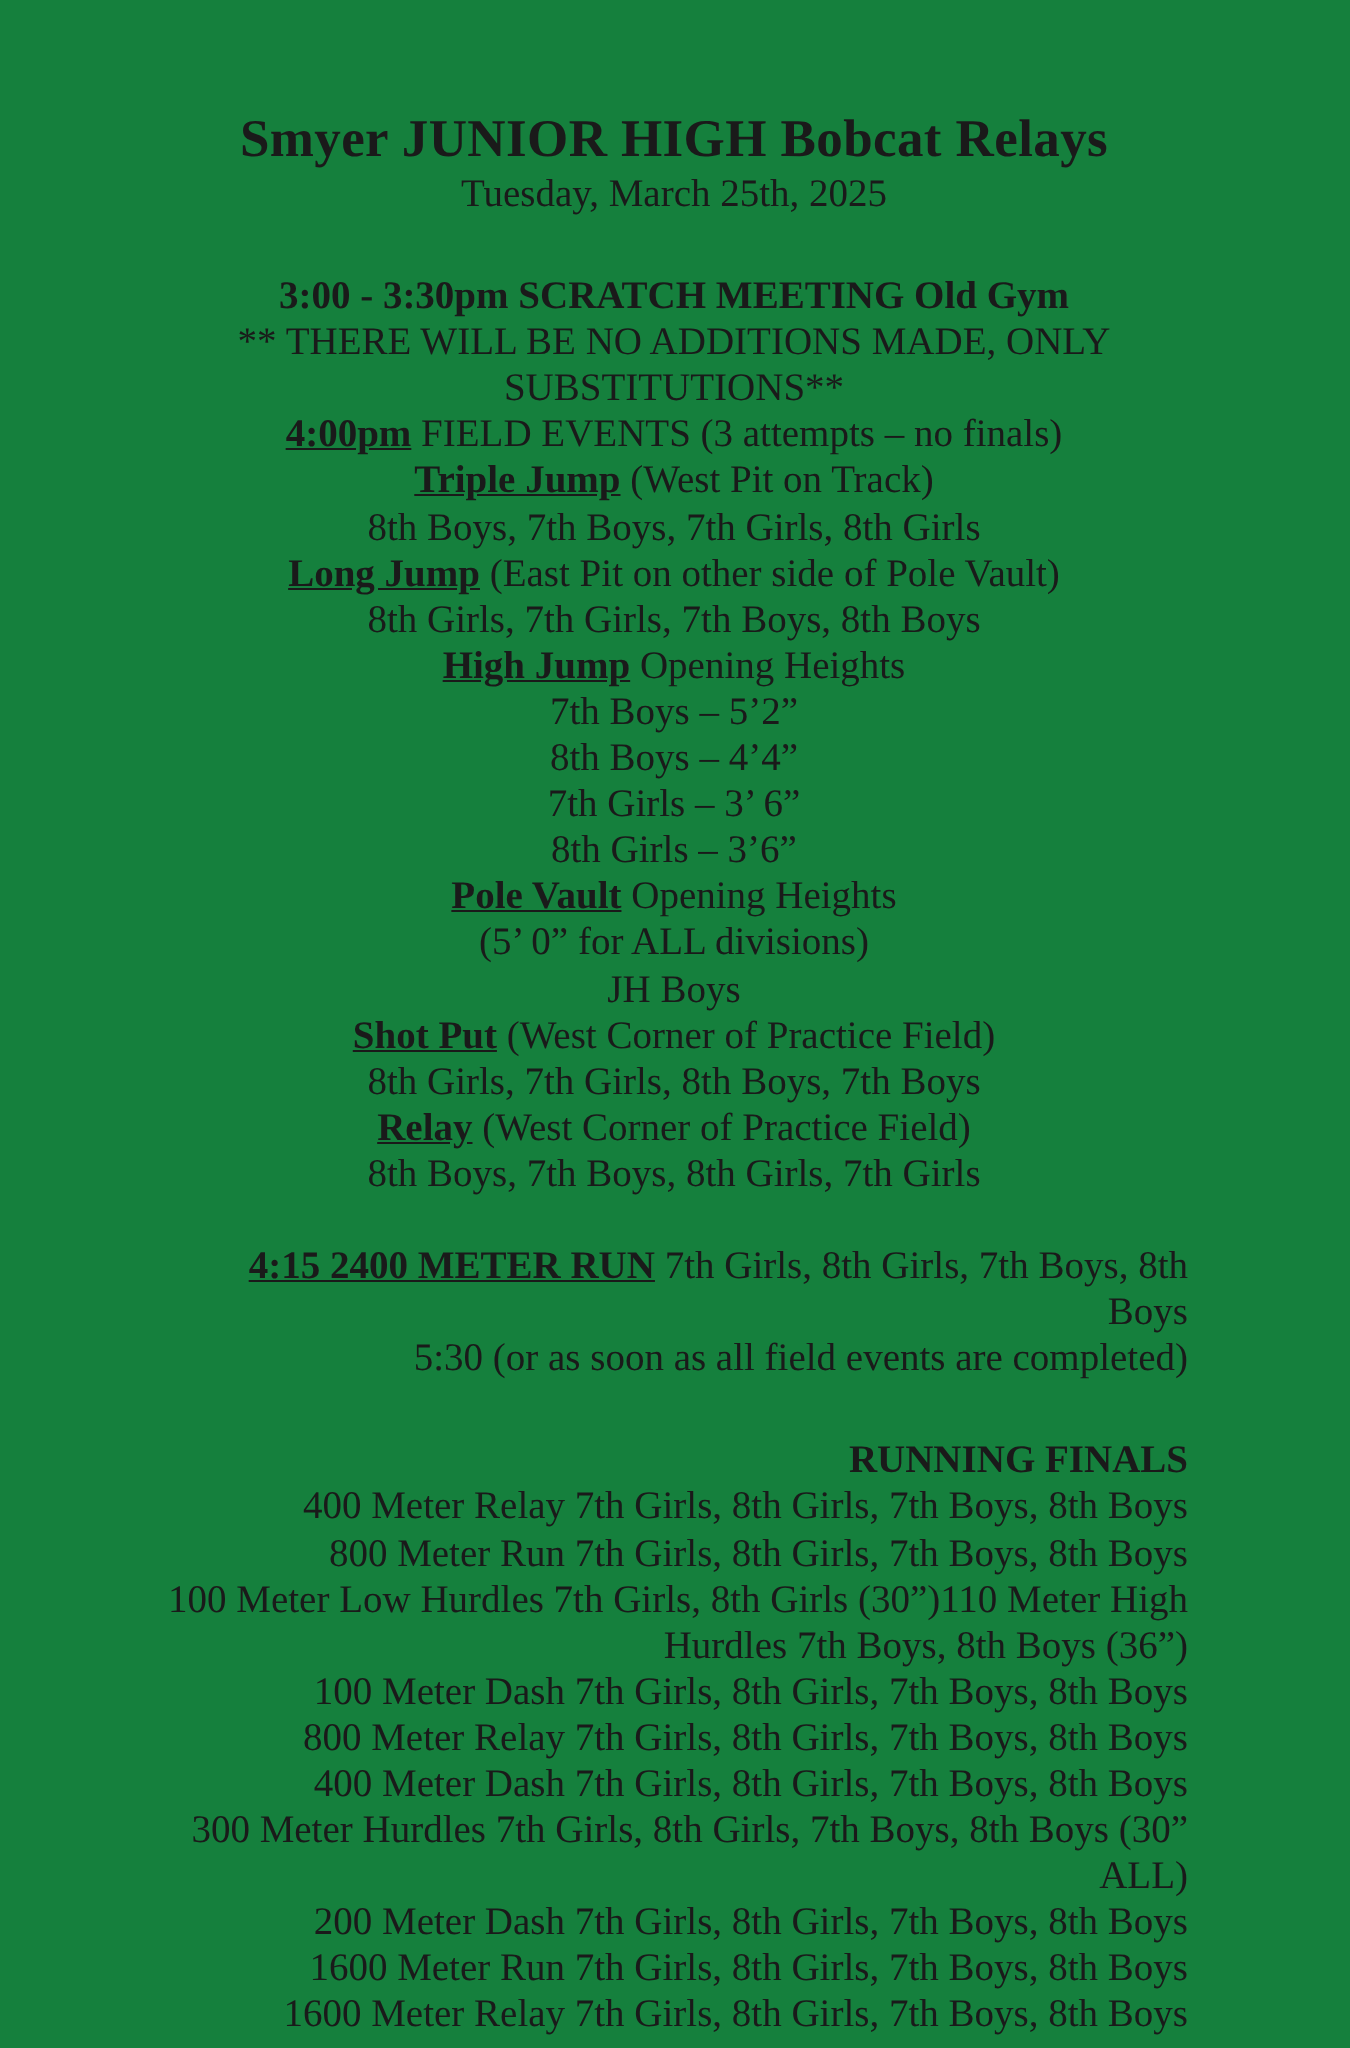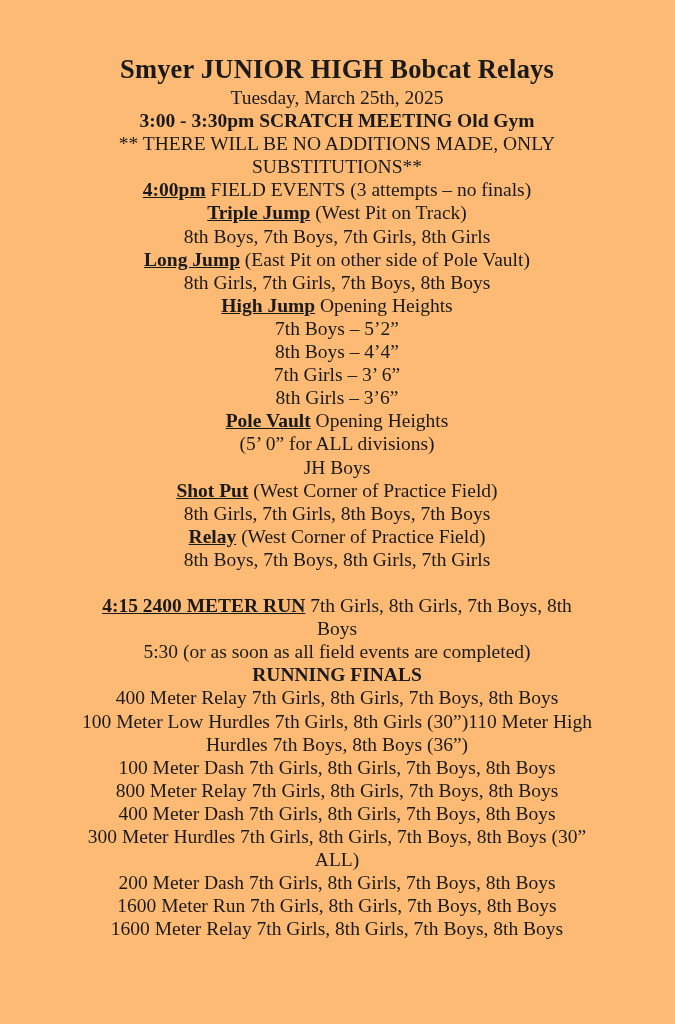--- a/index.html
+++ b/index.html
@@ -4,21 +4,21 @@
 <style>
   html, body {
     margin: 0;
     padding: 0;
     background: #ffffff;
   }
   .page {
     position: relative;
     width: 675px;
     height: 1024px;
-    background: #fdba74;
+    background: #15803d;
     overflow: hidden;
     font-family: "Liberation Serif", "DejaVu Serif", serif;
     color: #1a1a1a;
   }
   .doc {
     position: absolute;
     left: 80px;
     top: 54px;
     width: 514px;
     font-size: 19.5px;
@@ -26,25 +26,25 @@
     text-align: center;
   }
   p { margin: 0; padding: 0; }
   .title {
     font-size: 26.5px;
     line-height: 30px;
     font-weight: bold;
     margin-bottom: 2px;
     letter-spacing: 0.2px;
   }
-  .bold { font-weight: bold; }
+  .bold { font-weight: bold; margin-top: 28px; }
   b { font-weight: bold; text-decoration: underline; }
   .running {
     margin-top: 23.1px;
-    text-align: center;
+    text-align: right;
   }
 </style>
 </head>
 <body>
 
 <div class="page">
   <div class="doc">
 
     <p class="title">Smyer JUNIOR HIGH Bobcat Relays</p>
     <p>Tuesday, March 25th, 2025</p>
@@ -69,20 +69,21 @@
     <p>8th Girls, 7th Girls, 8th Boys, 7th Boys</p>
     <p><b>Relay</b><span> (West Corner of Practice Field)</span></p>
     <p>8th Boys, 7th Boys, 8th Girls, 7th Girls</p>
 
     <div class="running">
       <p><b>4:15 2400 METER RUN</b><span> 7th Girls, 8th Girls, 7th Boys, 8th Boys</span></p>
       <p>5:30 (or as soon as all field events are completed)</p>
       <p class="bold">RUNNING FINALS</p>
 
       <p>400 Meter Relay 7th Girls, 8th Girls, 7th Boys, 8th Boys</p>
+      <p>800 Meter Run 7th Girls, 8th Girls, 7th Boys, 8th Boys</p>
       <p>100 Meter Low Hurdles 7th Girls, 8th Girls (30”)110 Meter High Hurdles 7th Boys, 8th Boys (36”)</p>
       <p>100 Meter Dash 7th Girls, 8th Girls, 7th Boys, 8th Boys</p>
       <p>800 Meter Relay 7th Girls, 8th Girls, 7th Boys, 8th Boys</p>
       <p>400 Meter Dash 7th Girls, 8th Girls, 7th Boys, 8th Boys</p>
       <p>300 Meter Hurdles 7th Girls, 8th Girls, 7th Boys, 8th Boys (30” ALL)</p>
       <p>200 Meter Dash 7th Girls, 8th Girls, 7th Boys, 8th Boys</p>
       <p>1600 Meter Run 7th Girls, 8th Girls, 7th Boys, 8th Boys</p>
       <p>1600 Meter Relay 7th Girls, 8th Girls, 7th Boys, 8th Boys</p>
     </div>
 

